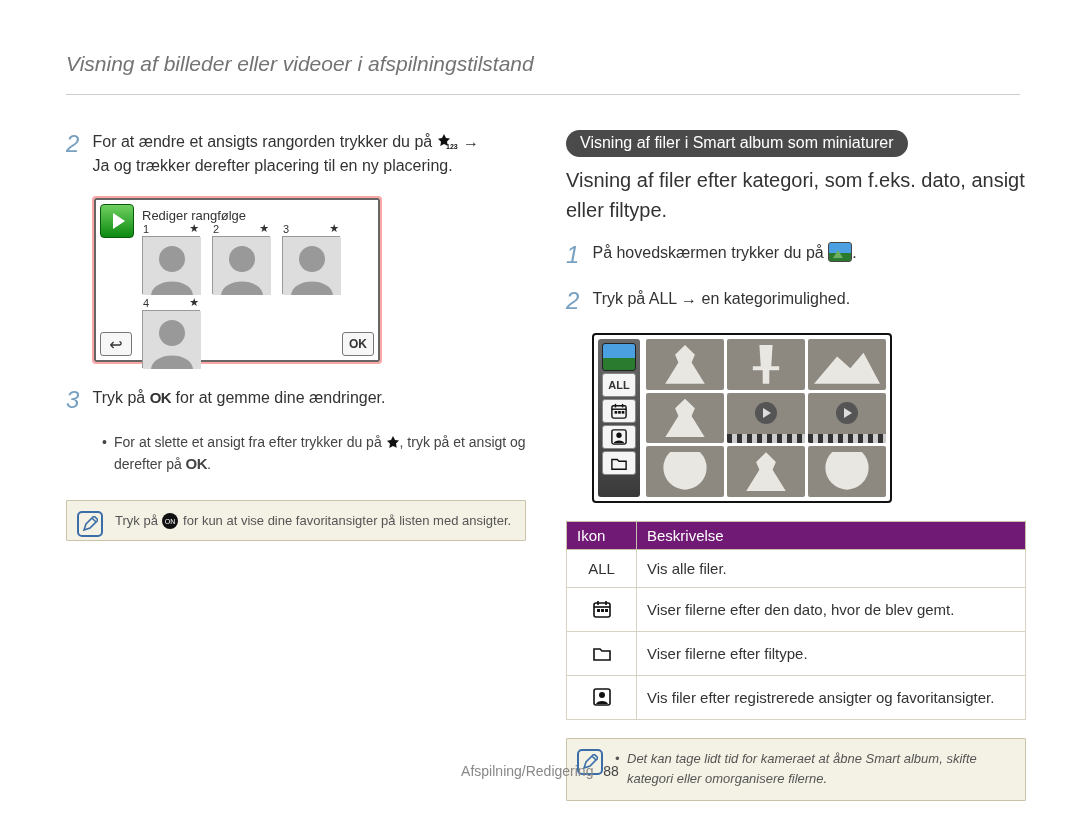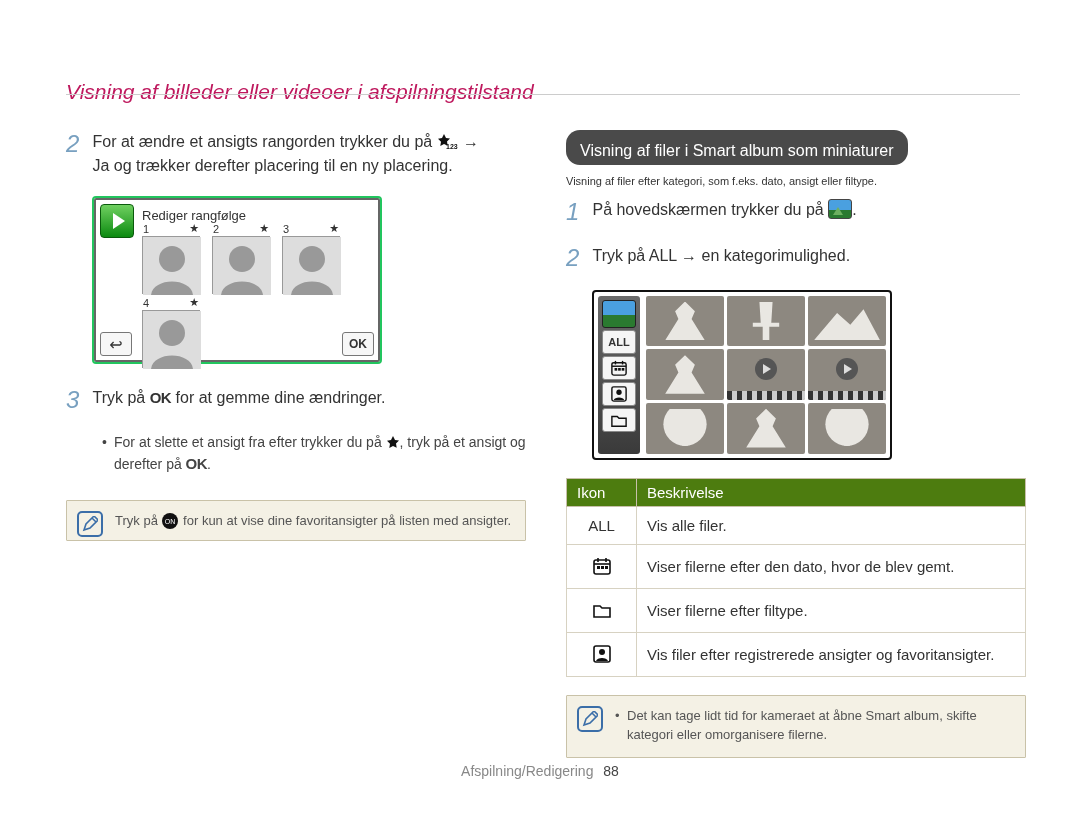--- a/index.html
+++ b/index.html
@@ -6,26 +6,26 @@
   body {
     font-family: Arial, Helvetica, sans-serif;
     background: #fff;
     width: 1080px;
     height: 815px;
     position: relative;
     color: #333;
   }
   .page-title {
     position: absolute;
-    top: 80px;
+    top: 52px;
     left: 66px;
     font-size: 21px;
     font-weight: 300;
     font-style: italic;
-    color: #be185d;
+    color: #737373;
   }
   .rule {
     position: absolute;
     top: 94px;
     left: 66px;
     right: 60px;
     border-top: 1px solid #ccc;
   }
   .cols {
     position: absolute;
@@ -57,21 +57,21 @@
   .ok-text { font-weight: bold; font-size: 15px; letter-spacing: -0.5px; }
 
   
   .star123-icon svg, .inline-svg svg { vertical-align: middle; }
 
   
   .screen-left {
     margin: 8px 0 22px 26px;
     width: 290px;
     height: 168px;
-    border: 2px solid #22c55e;
+    border: 2px solid #fca5a5;
     border-radius: 4px;
     background: #fff;
     position: relative;
     box-shadow: 0 0 0 2px #666 inset;
   }
   .play-box {
     position: absolute;
     top: 6px; left: 6px;
     width: 34px; height: 34px;
     background: linear-gradient(#6fd060,#0c8a10);
@@ -177,29 +177,29 @@
     display: flex; align-items: center; justify-content: center;
   }
   .note-ic svg { width: 16px; height: 16px; }
 
   
   .pill {
     display: inline-block;
     background: #4a4a4a;
     color: #fff;
     border-radius: 14px;
-    padding: 12px 14px 5px;
+    padding: 4px 14px 5px;
     font-size: 16px;
     font-weight: 500;
     margin-bottom: 8px;
   }
   .desc {
-    font-size: 11px;
+    font-size: 20px;
     line-height: 1.5;
-    margin-bottom: 8px;
+    margin-bottom: 16px;
   }
   .pic-icon {
     display: inline-block;
     width: 24px; height: 20px;
     background: linear-gradient(#4aa0e0 55%,#2a7a30 55%);
     border: 1px solid #444;
     border-radius: 3px;
     vertical-align: -4px;
     position: relative;
   }
@@ -308,21 +308,21 @@
     margin-left:2px;
   }
 
   
   .tbl {
     width: 100%;
     border-collapse: collapse;
     font-size: 15px;
   }
   .tbl th {
-    background: #4d7c0f;
+    background: #701a75;
     color: #fff;
     font-weight: normal;
     text-align: left;
     padding: 5px 10px;
     border: 1px solid #c7c0aa;
   }
   .tbl th:first-child { width: 70px; }
   .tbl td {
     padding: 10px 10px;
     border: 1px solid #d7d2c2;
@@ -339,21 +339,21 @@
   .footer {
     position: absolute;
     bottom: 36px;
     left: 0; right: 0;
     text-align: center;
     font-size: 14px;
     color: #888;
   }
   .footer .pg { color: #444; margin-left: 6px; }
 
-  .note-box ul { list-style: none; }
+  .note-box ul { list-style: none; font-style: italic; }
   .note-box li { position: relative; padding-left: 12px; margin-bottom: 2px; }
   .note-box li::before { content:"•"; position:absolute; left:0; }
 
   .star-inline svg { vertical-align: -3px; }
 </style>
 </head>
 <body>
 
 <svg width="0" height="0" style="position:absolute">
   <defs>

